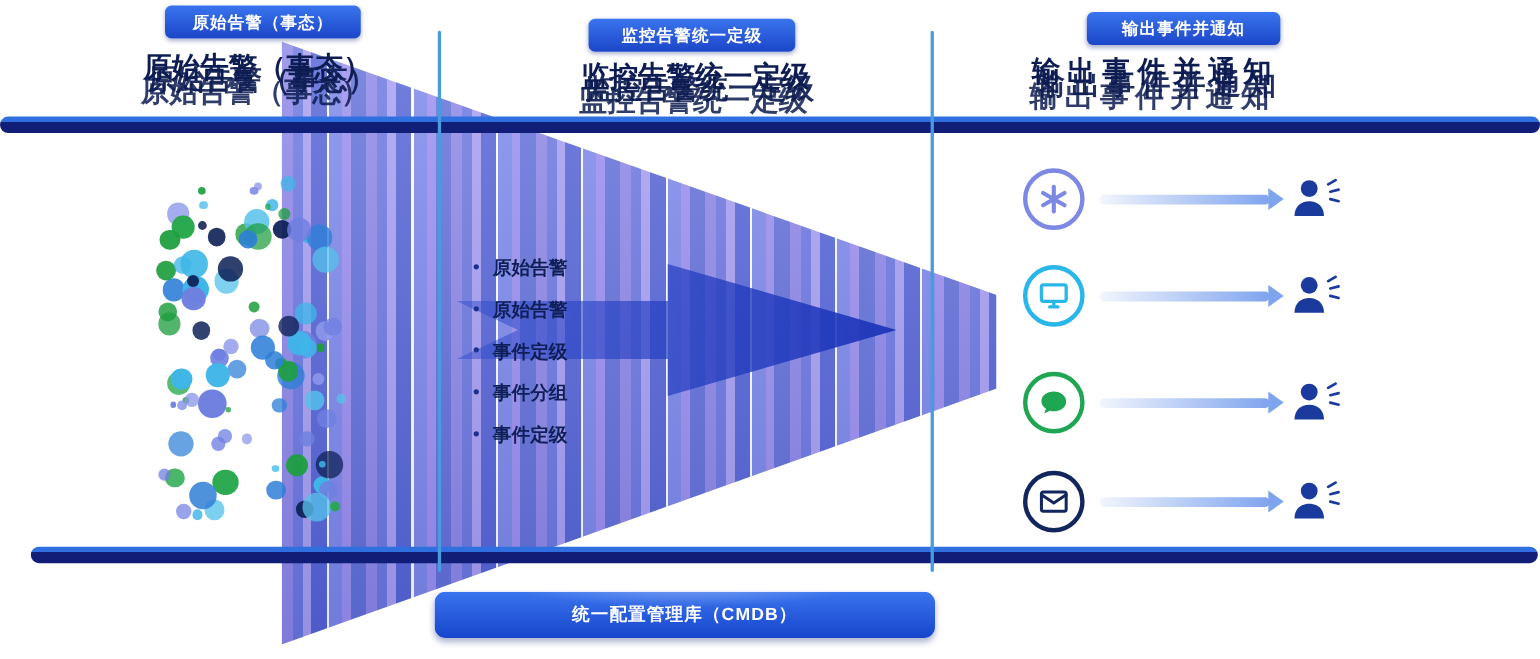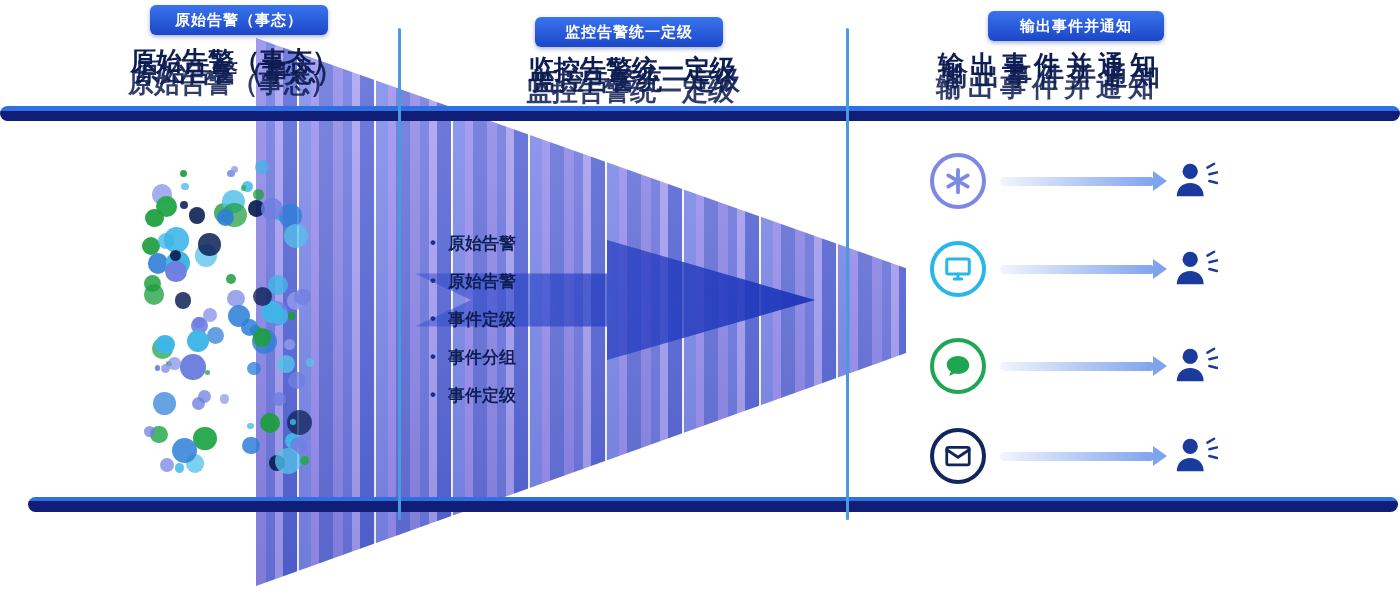--- a/index.html
+++ b/index.html
@@ -323,14 +323,17 @@
     <div class="notify-arrow"></div>
     <span class="target">
       <svg viewBox="0 0 48 48" width="46" height="46">
         <circle cx="19" cy="14" r="8" fill="currentColor"></circle>
         <path d="M5 40c0-9 6-14 14-14s14 5 14 14z" fill="currentColor"></path>
         <path d="M37 10l7-4M39 17l8-2M39 24l8 2" stroke="currentColor" stroke-width="2.6" fill="none" stroke-linecap="round"></path>
       </svg>
     </span>
   </div>
 
+  <div class="cmdb">
+    <span>统一配置管理库（CMDB）</span>
+  </div>
 
 </div>
 
 </body></html>

